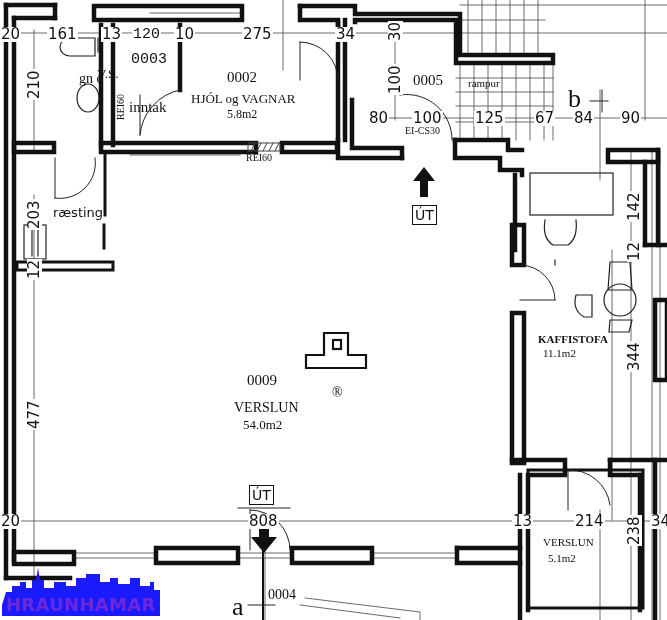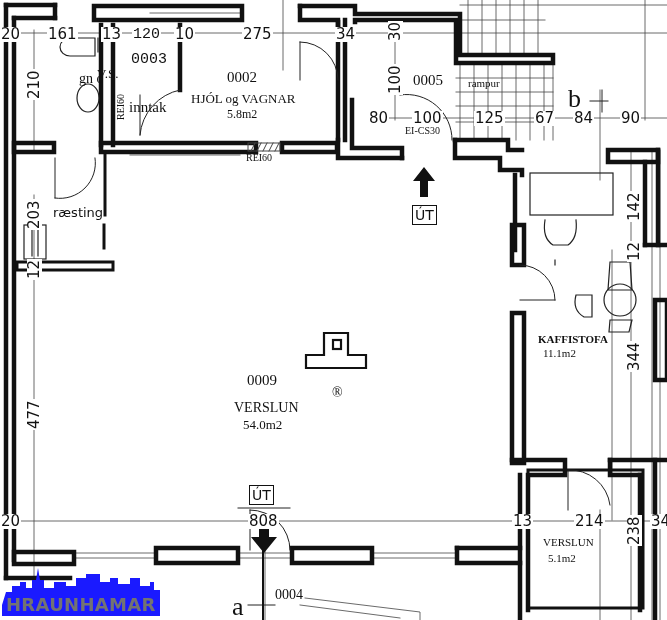--- a/index.html
+++ b/index.html
@@ -8,21 +8,21 @@
   .lbl{position:absolute;white-space:nowrap;line-height:1;color:#111;}
   .serif{font-family:"Liberation Serif",serif;}
   .sans{font-family:"DejaVu Sans","Liberation Sans",sans-serif;}
   .dim{font-family:"DejaVu Sans","Liberation Sans",sans-serif;font-size:15px;background:#fff;padding:0 1px;}
   .vert{transform-origin:left top;transform:rotate(-90deg);}
   .room-num{font-size:15px;}
   .room-name{font-size:13px;}
   .room-area{font-size:12px;}
   .ut-box{position:absolute;border:1.5px solid #111;font-family:"DejaVu Sans",sans-serif;font-size:14px;padding:1px 2px;background:#fff;}
   .logo{position:absolute;left:2px;top:566px;width:164px;height:50px;}
-  .logo-text{position:absolute;left:6px;top:594px;font-family:"DejaVu Sans",sans-serif;font-weight:bold;font-size:18px;color:#737373;letter-spacing:0.3px;}
+  .logo-text{position:absolute;left:6px;top:594px;font-family:"DejaVu Sans",sans-serif;font-weight:bold;font-size:18px;color:#6d28d9;letter-spacing:0.3px;}
   .big-letter{font-family:"Liberation Serif",serif;font-size:26px;}
 </style>
 </head>
 <body>
 
 <svg id="plan" viewBox="0 0 667 620" xmlns="http://www.w3.org/2000/svg">
   <g fill="none" stroke="#111" stroke-linecap="square">
 
     <g stroke-width="0.8" stroke="#444">
       <line x1="0" y1="33" x2="667" y2="33"></line>
@@ -245,21 +245,21 @@
 
 <span class="lbl serif room-num" style="left:247px;top:373px;">0009</span>
 <span class="lbl serif room-name" style="left:234px;top:401px;font-size:14px;">VERSLUN</span>
 <span class="lbl serif room-area" style="left:243px;top:418px;font-size:13px;">54.0m2</span>
 <span class="lbl serif" style="left:332px;top:386px;font-size:14px;">®</span>
 
 <span class="lbl serif room-name" style="left:538px;top:334px;font-size:11px;font-weight:bold;">KAFFISTOFA</span>
 <span class="lbl serif room-area" style="left:543px;top:348px;font-size:11px;">11.1m2</span>
 <span class="lbl serif room-name" style="left:543px;top:537px;font-size:11px;">VERSLUN</span>
 <span class="lbl serif room-area" style="left:548px;top:553px;font-size:11px;">5.1m2</span>
-<span class="lbl serif room-num" style="left:275px;top:588px;font-size:14px;">0004</span>
+<span class="lbl serif room-num" style="left:268px;top:588px;font-size:14px;">0004</span>
 
 <span class="ut-box" style="left:412px;top:205px;">ÚT</span>
 <span class="ut-box" style="left:249px;top:485px;">ÚT</span>
 
 <span class="lbl big-letter" style="left:568px;top:86px;">b</span>
 <span class="lbl big-letter" style="left:232px;top:594px;">a</span>
 
 <svg class="logo" viewBox="0 0 164 50" xmlns="http://www.w3.org/2000/svg">
   <path d="M4,26 h6 v-6 h8 v-4 h6 v6 h6 v-8 h4 l2,-12 l2,12 h4 v8 h10 v-6 h12 v4 h10 v-8 h10 v-4 h14 v8 h10 v-4 h8 v6 h12 v-6 h10 v8 h10 v-4 h4 v8 h6 v28 h-162 z" fill="#1a1aff"></path>
 </svg>

